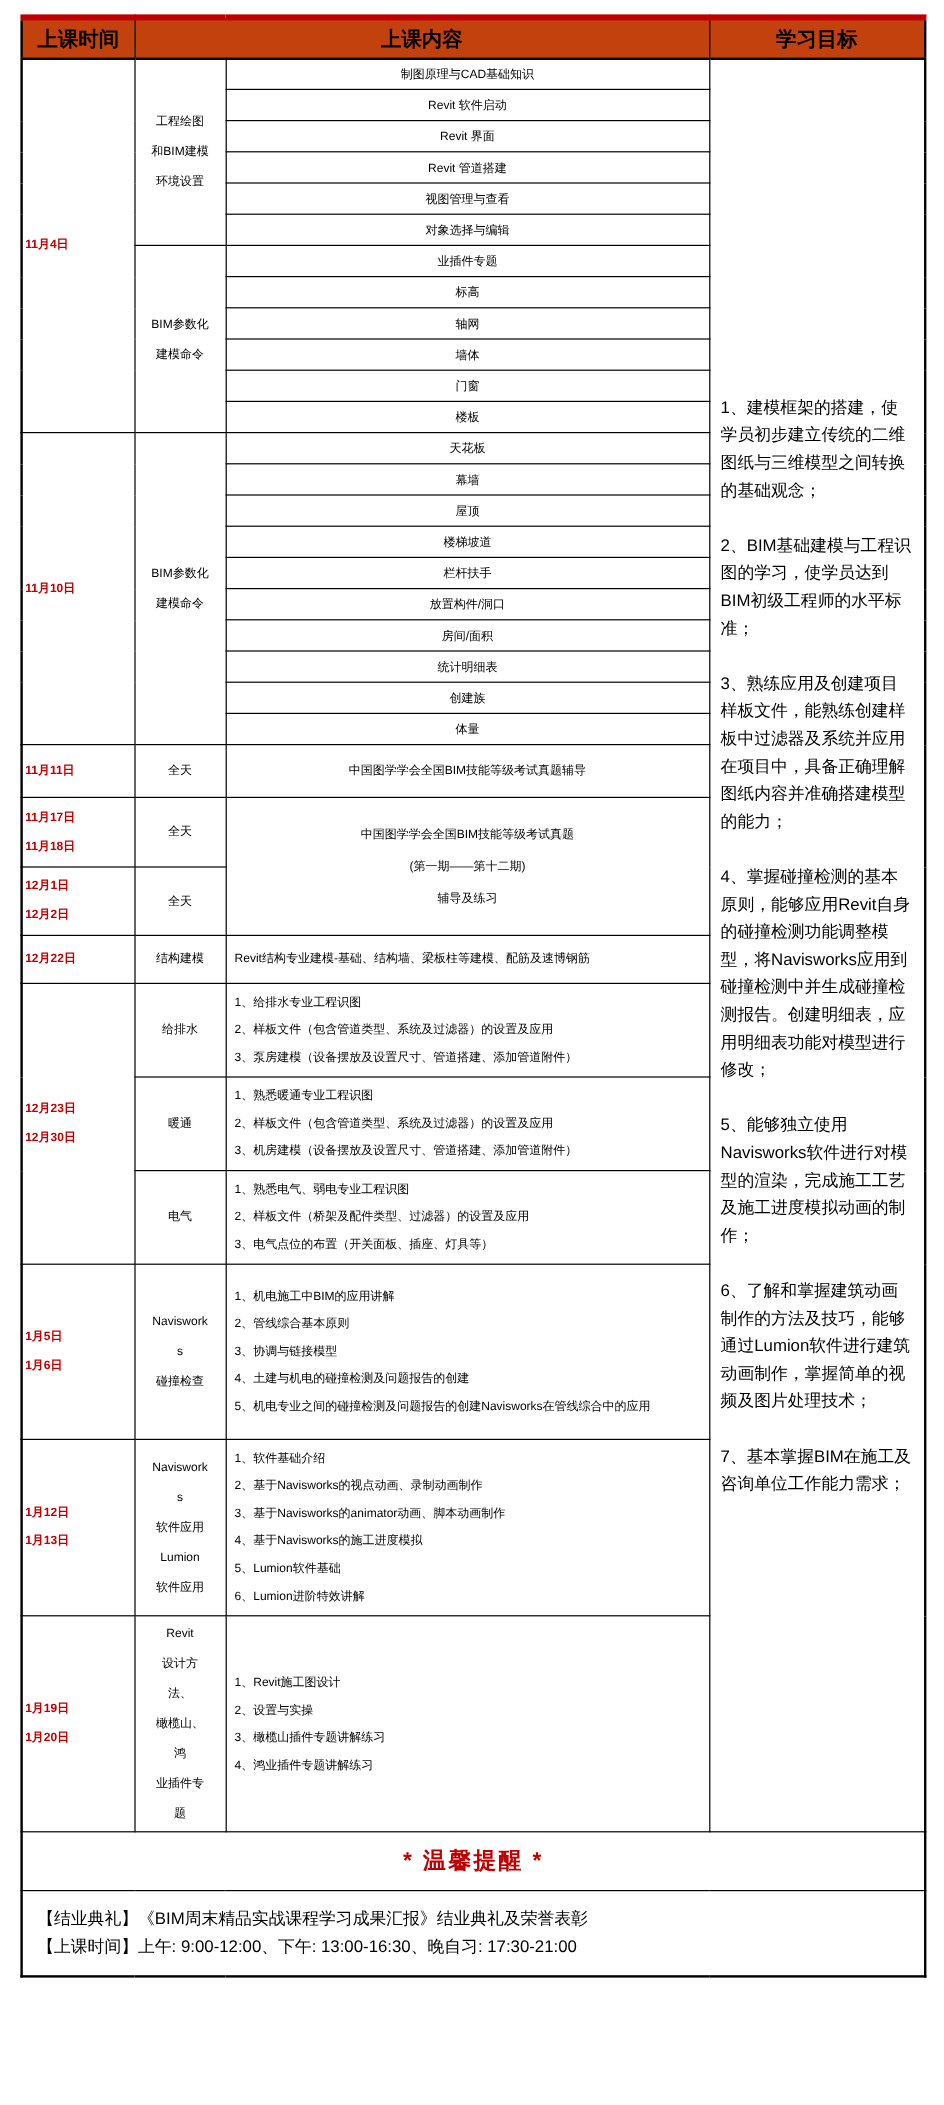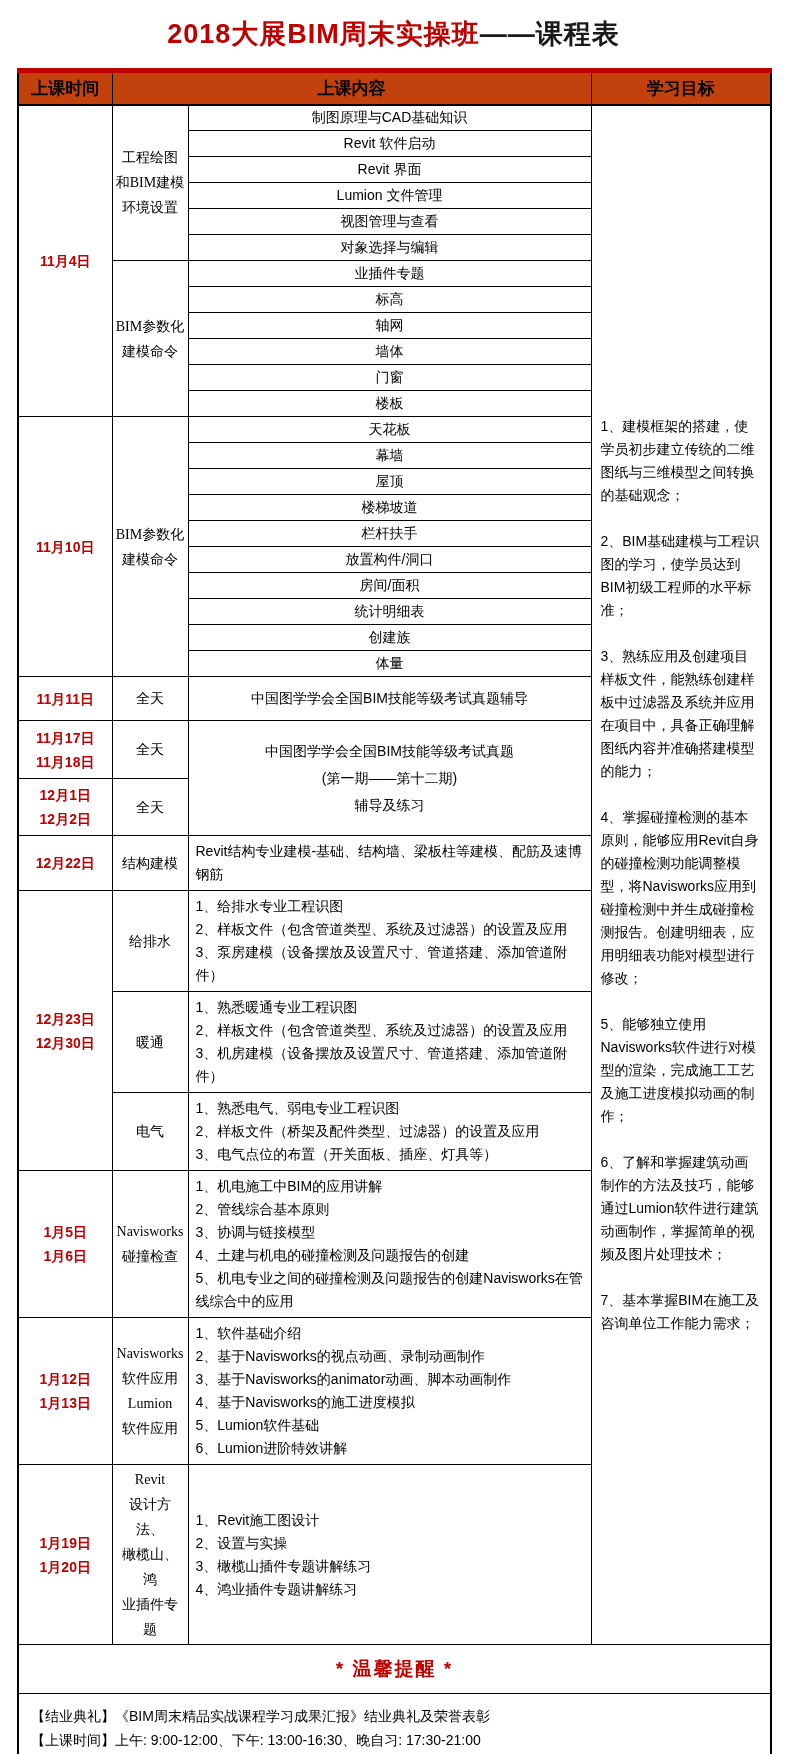--- a/index.html
+++ b/index.html
@@ -8,25 +8,25 @@
   .title{text-align:center;font-size:27px;font-weight:bold;margin:4px 0 16px 0;letter-spacing:1px;}
   .t-red{color:#c00000;}
   .t-black{color:#1a1a1a;}
   table.course{border-collapse:collapse;width:753px;table-layout:fixed;
     border-left:2px solid #000;border-right:2px solid #000;border-bottom:2px solid #000;
     border-top:5px solid #c00000;}
   col.col-time{width:94px;}
   col.col-cat{width:76px;}
   col.col-content{width:403px;}
   col.col-obj{width:180px;}
-  td{border:1px solid #000;font-size:14px;vertical-align:middle;word-break:break-word;}
+  td{border:1px solid #000;font-size:10px;vertical-align:middle;word-break:break-word;}
   tr.head{height:34px;}
   tr.head td{font-size:17px;font-weight:bold;text-align:center;border-bottom:2px solid #000;background:#c2410c;}
-  .c-time{color:#c00000;font-weight:bold;text-align:center;white-space:pre-line;line-height:24px;padding:2px;}
-  .c-cat{text-align:center;white-space:pre-line;line-height:25px;padding:2px 3px;font-family:Liberation Serif, serif;}
+  .c-time{color:#c00000;font-weight:bold;white-space:pre-line;line-height:24px;padding:2px;}
+  .c-cat{text-align:center;white-space:pre-line;line-height:25px;padding:2px 13px;}
   tr.r-item{height:26px;}
   .c-item{text-align:center;padding:1px 4px;}
   .c-center{text-align:center;white-space:pre-line;line-height:27px;padding:4px 22px;}
   .c-list{text-align:left;white-space:pre-line;line-height:23px;padding:4px 7px;}
   .c-obj{text-align:left;white-space:pre-line;line-height:23px;padding:6px 9px;vertical-align:middle;font-size:14px;}
   tr.r-mid{height:44px;}
   tr.r-exam1{height:58px;}
   tr.r-exam2{height:57px;}
   tr.r-struct{height:40px;}
   tr.r-mep{height:75px;}
@@ -36,21 +36,20 @@
   tr.reminder-row td{height:46px;text-align:center;color:#c00000;font-weight:bold;font-size:19px;letter-spacing:2px;margin-left:20px;}
   .notice-cell{padding:10px 12px 12px 12px;line-height:24px;font-size:14px;text-align:left;}
   .n-line{margin:0;}
   .n-label{font-weight:normal;}
 </style>
 </head>
 <body>
 
 <div class="page">
 
-  <div class="title"><span class="t-red">2018大展BIM周末实操班</span><span class="t-black">——课程表</span></div>
 
   <table class="course">
     <colgroup>
         <col class="col-time">
         <col class="col-cat">
         <col class="col-content">
         <col class="col-obj">
       </colgroup>
 
     <tbody>
@@ -78,21 +77,21 @@
 
 7、基本掌握BIM在施工及咨询单位工作能力需求；</td>
     </tr>
     <tr class="r-item">
           <td class="c-item">Revit 软件启动</td>
         </tr>
     <tr class="r-item">
           <td class="c-item">Revit 界面</td>
         </tr>
     <tr class="r-item">
-          <td class="c-item">Lumion 文件管理</td>
+          <td class="c-item">Revit 管道搭建</td>
         </tr>
     <tr class="r-item">
           <td class="c-item">视图管理与查看</td>
         </tr>
     <tr class="r-item">
           <td class="c-item">对象选择与编辑</td>
         </tr>
 
     <tr class="r-item">
       <td class="c-cat" rowspan="6">BIM参数化建模命令</td>

